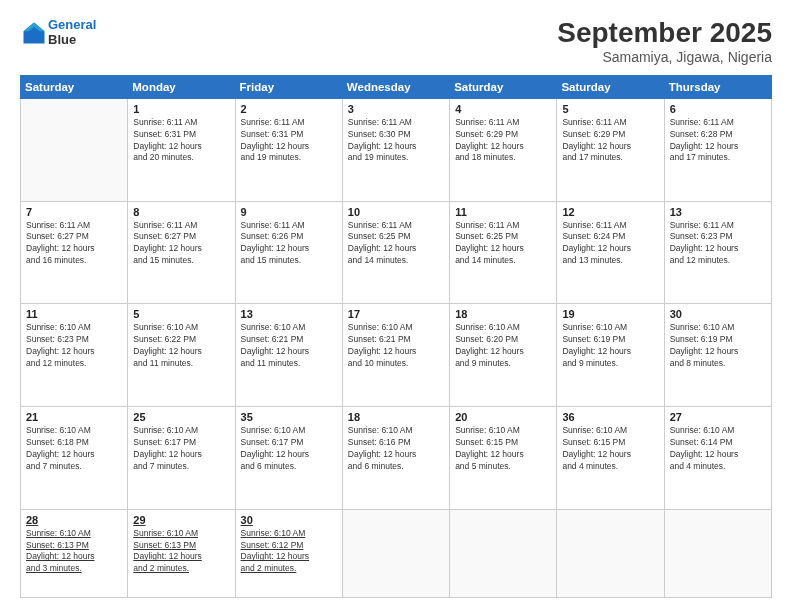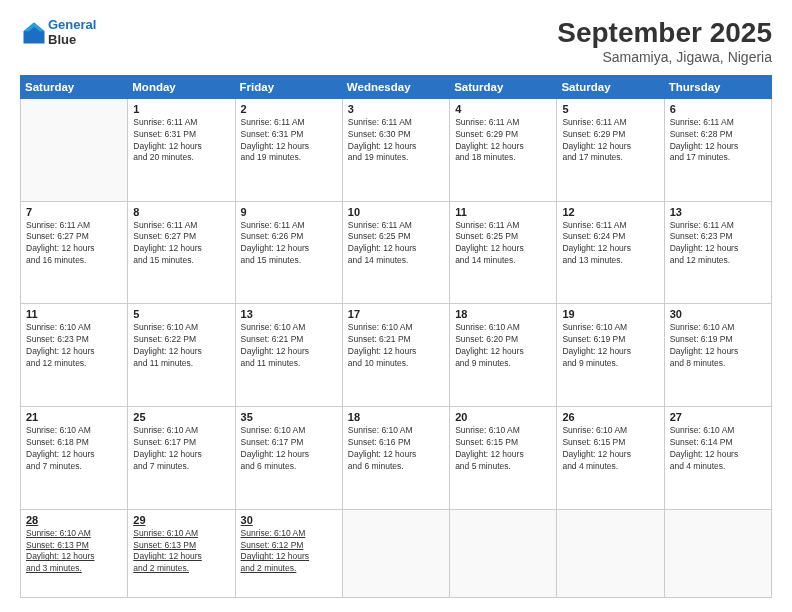--- a/index.html
+++ b/index.html
@@ -311,21 +311,21 @@
 and 6 minutes.</div>
           </td>
           <td>
             <span class="day-num">20</span>
             <div class="day-info" style="white-space: pre-line;">Sunrise: 6:10 AM
 Sunset: 6:15 PM
 Daylight: 12 hours
 and 5 minutes.</div>
           </td>
           <td>
-            <span class="day-num">26</span>
+            <span class="day-num">36</span>
             <div class="day-info" style="white-space: pre-line;">Sunrise: 6:10 AM
 Sunset: 6:15 PM
 Daylight: 12 hours
 and 4 minutes.</div>
           </td>
           <td>
             <span class="day-num">27</span>
             <div class="day-info" style="white-space: pre-line;">Sunrise: 6:10 AM
 Sunset: 6:14 PM
 Daylight: 12 hours

